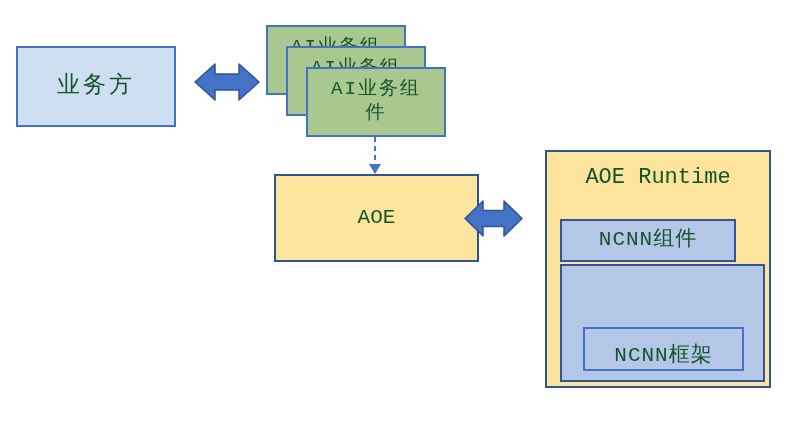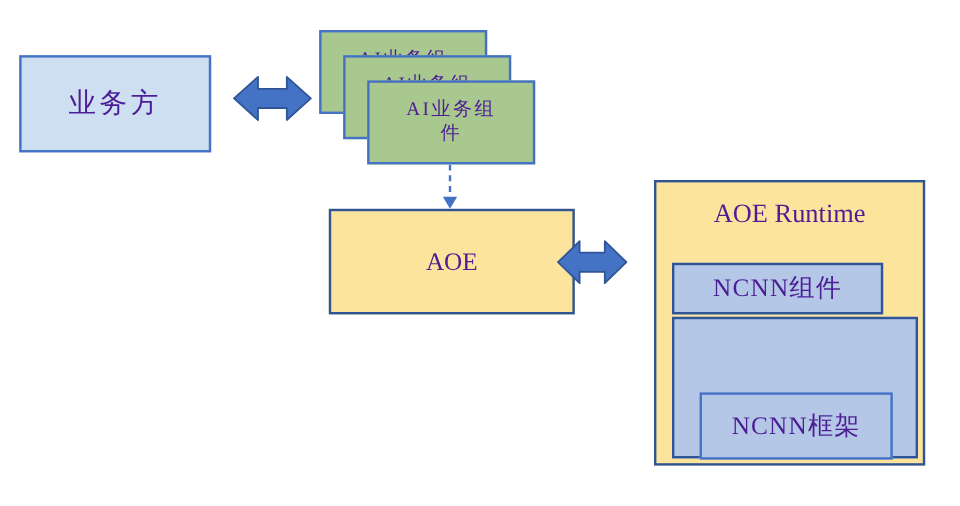--- a/index.html
+++ b/index.html
@@ -1,22 +1,22 @@
 <!DOCTYPE html>
 <html><head>
 <meta charset="utf-8">
 <style>
   html, body { margin: 0; padding: 0; background: #ffffff; }
   .canvas {
     position: relative;
     width: 800px;
     height: 422px;
     background: #ffffff;
-    font-family: Liberation Serif, serif;
-    color: #4c1d95;
+    font-family: Liberation Mono, monospace;
+    color: #14532d;
     overflow: hidden;
   }
   .box {
     position: absolute;
     box-sizing: border-box;
     display: flex;
     flex-direction: column;
     align-items: center;
     justify-content: center;
     text-align: center;
@@ -26,21 +26,21 @@
     left: 16px; top: 46px; width: 160px; height: 81px;
     background: #cddff1;
     border: 2px solid #4472c4;
     font-size: 23px;
     letter-spacing: 3px;
   }
   .green-box {
     width: 140px; height: 70px;
     background: #a9c88f;
     border: 2px solid #4472c4;
-    font-size: 16px;
+    font-size: 19px;
     letter-spacing: 2px;
   }
   .green-back  { left: 266px; top: 25px; }
   .green-mid   { left: 286px; top: 46px; }
   .green-front { left: 306px; top: 67px; }
   .interceptor-box {
     left: 274px; top: 174px; width: 205px; height: 88px;
     background: #fce49c;
     border: 2px solid #2f5597;
     font-size: 21px;
@@ -69,25 +69,26 @@
     border: 2px solid #2f5597;
   }
   .external-interface-box {
     left: 21px; top: 11px; width: 161px; height: 46px;
     background: #f8cbad;
     border: 2px solid #4472c4;
     font-size: 21px;
     letter-spacing: 3px;
   }
   .ncnn-framework-box {
-    left: 21px; top: 61px; width: 161px; height: 56px;
+    left: 21px; top: 61px; width: 161px; height: 44px;
     background: #b4c7e7;
     border: 2px solid #4472c4;
     font-size: 21px;
     letter-spacing: 1px;
+    justify-content: flex-end;
   }
   .arrow-svg { position: absolute; display: block; }
   .arrow1 { left: 194px; top: 63px; }
   .arrow2 { left: 464px; top: 200px; }
   .dashed-arrow { left: 368px; top: 137px; }
 </style>
 </head>
 <body>
 
 <div class="canvas">

